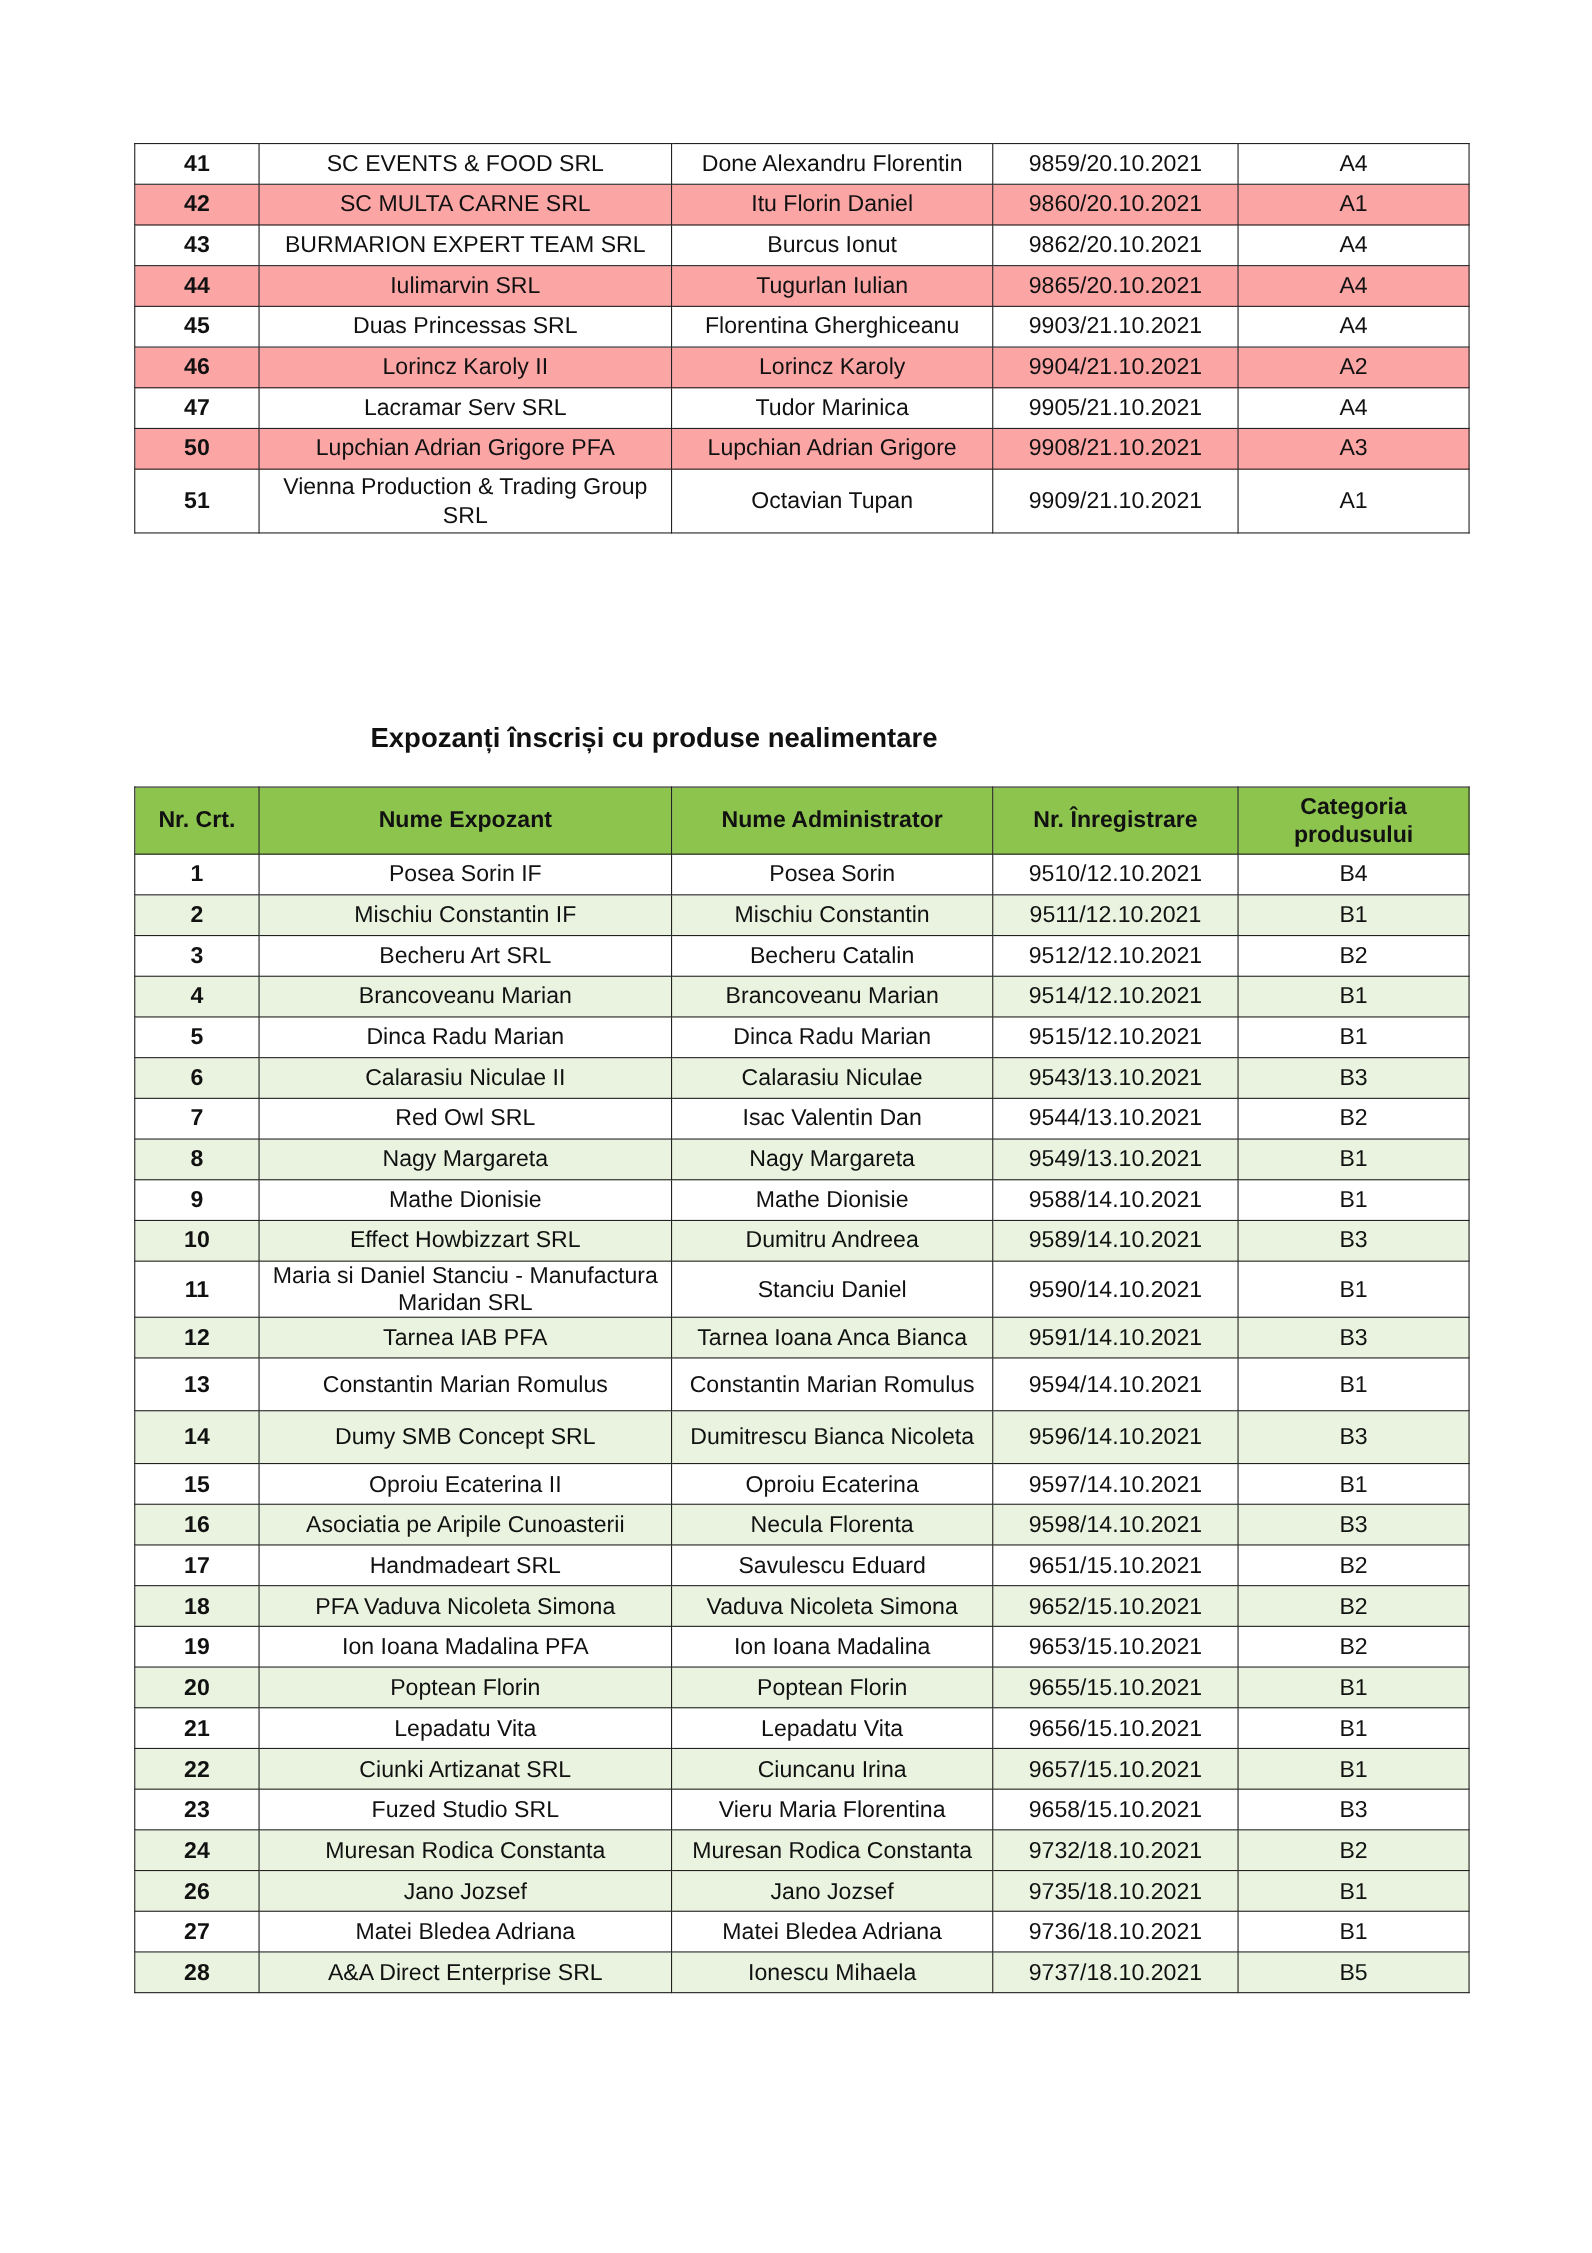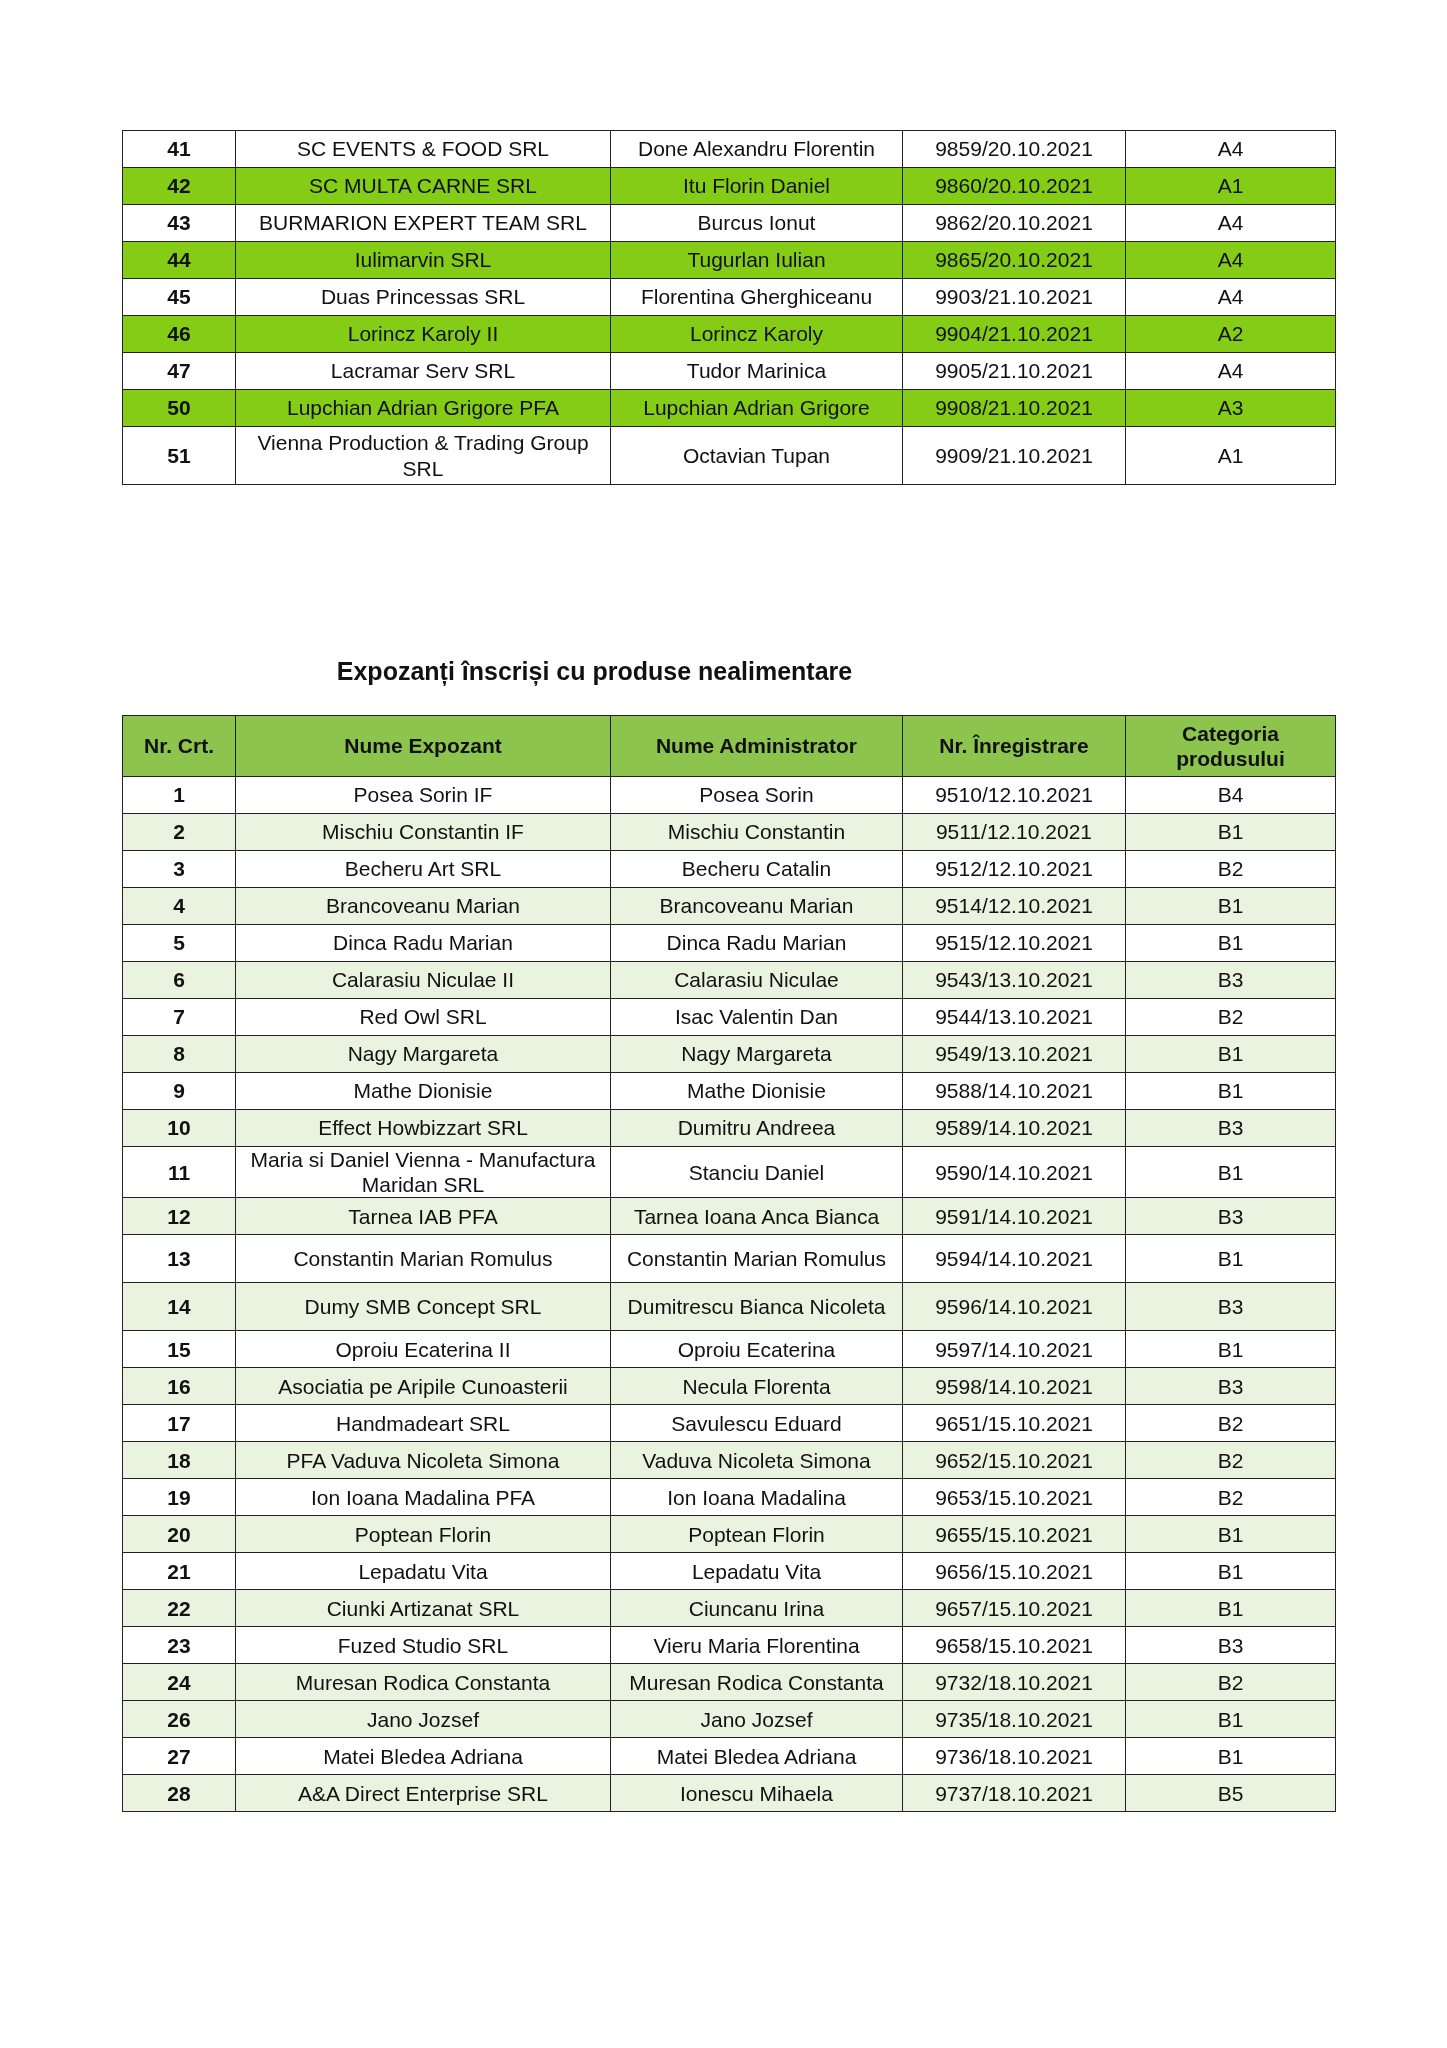--- a/index.html
+++ b/index.html
@@ -4,21 +4,21 @@
 <style>
   html, body { margin: 0; padding: 0; background: #ffffff; }
   body { width: 1447px; height: 2048px; position: relative; font-family: "Liberation Sans", sans-serif; color: #111; }
   table { border-collapse: collapse; position: absolute; left: 122px; width: 1213px; table-layout: fixed; }
   td, th { border: 1.5px solid #222; text-align: center; vertical-align: middle; font-size: 21px; line-height: 1.2; padding: 0 4px; }
   td.num { font-weight: bold; }
   col.c1 { width: 113px; } col.c2 { width: 375px; } col.c3 { width: 292px; } col.c4 { width: 223px; } col.c5 { width: 210px; }
   #table-top { top: 130px; }
   #table-top tr { height: 37px; padding-left: 27px; }
   #table-top tr.tall { height: 58px; }
-  #table-top tr.alt td { background: #84cc16; }
+  #table-top tr.alt td { background: #fca5a5; }
   #section-title { position: absolute; top: 641px; left: 0; width: 1189px; text-align: center; font-weight: bold; font-size: 25px; margin-top: 16px; }
   #table-bottom { top: 715px; }
   #table-bottom th { background: #8dc44e; font-weight: bold; height: 60px; }
   #table-bottom tr { height: 37px; }
   #table-bottom tr.tall { height: 48px; }
   #table-bottom tr.alt td { background: #eaf3df; }
 </style>
 </head>
 <body>
 
@@ -182,21 +182,21 @@
       </tr>
       <tr class="alt">
         <td class="num">10</td>
         <td>Effect Howbizzart SRL</td>
         <td>Dumitru Andreea</td>
         <td>9589/14.10.2021</td>
         <td>B3</td>
       </tr>
       <tr class="tall">
         <td class="num">11</td>
-        <td>Maria si Daniel Vienna - Manufactura Maridan SRL</td>
+        <td>Maria si Daniel Stanciu - Manufactura Maridan SRL</td>
         <td>Stanciu Daniel</td>
         <td>9590/14.10.2021</td>
         <td>B1</td>
       </tr>
       <tr class="alt">
         <td class="num">12</td>
         <td>Tarnea IAB PFA</td>
         <td>Tarnea Ioana Anca Bianca</td>
         <td>9591/14.10.2021</td>
         <td>B3</td>

